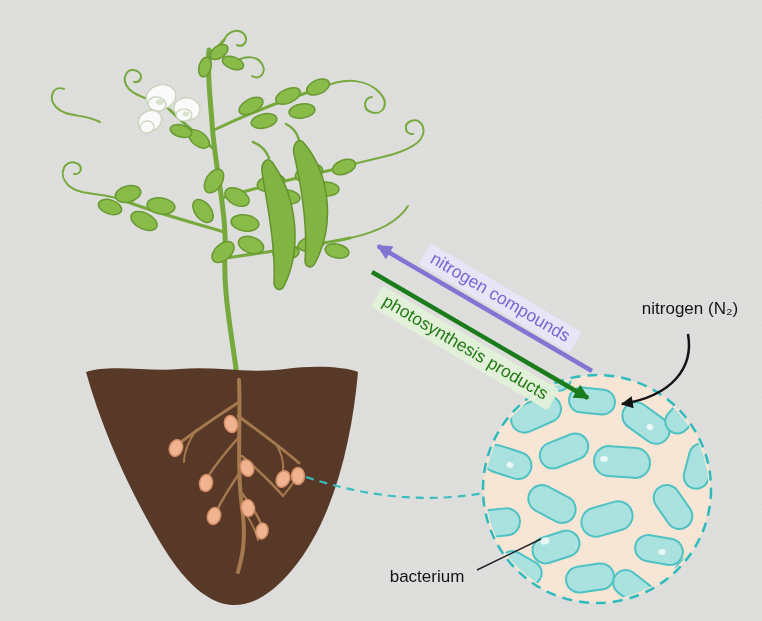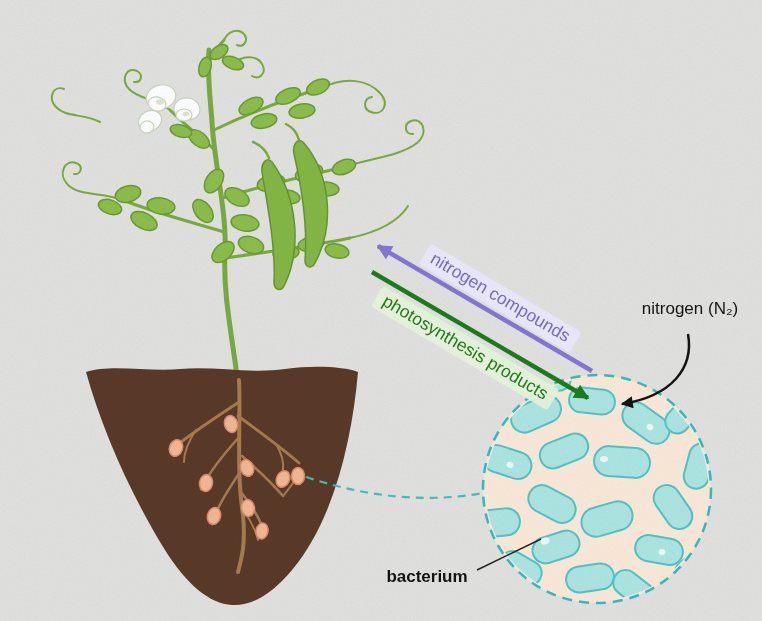--- a/index.html
+++ b/index.html
@@ -13,21 +13,21 @@
     padding:1px 8px 2px;border-radius:3px;font-size:17.5px;}
   #lbl-photosynthesis-products{
     left:465px;top:348px;transform:translate(-50%,-50%) rotate(30.5deg);
     color:#217a14;background:rgba(227,241,217,.92);
     padding:1px 8px 2px;border-radius:3px;font-size:17.5px;}
   #lbl-nitrogen-air{
     left:690px;top:309px;transform:translate(-50%,-50%);
     color:#141414;font-size:17px;line-height:1.3;}
   #lbl-bacterium{
     left:427px;top:577px;transform:translate(-50%,-50%);
-    color:#141414;font-size:17px;font-weight:bold;}
+    color:#141414;font-size:17px;}
 </style>
 </head>
 <body>
 
 <div id="stage">
 
 <svg width="762" height="621" viewBox="0 0 762 621">
   <defs>
     <marker id="mPurple" viewBox="0 0 10 10" refX="9" refY="5" markerWidth="17" markerHeight="15" orient="auto" markerUnits="userSpaceOnUse">
       <path d="M0 0 L10 5 L0 10 Z" fill="#8477d8"></path>

